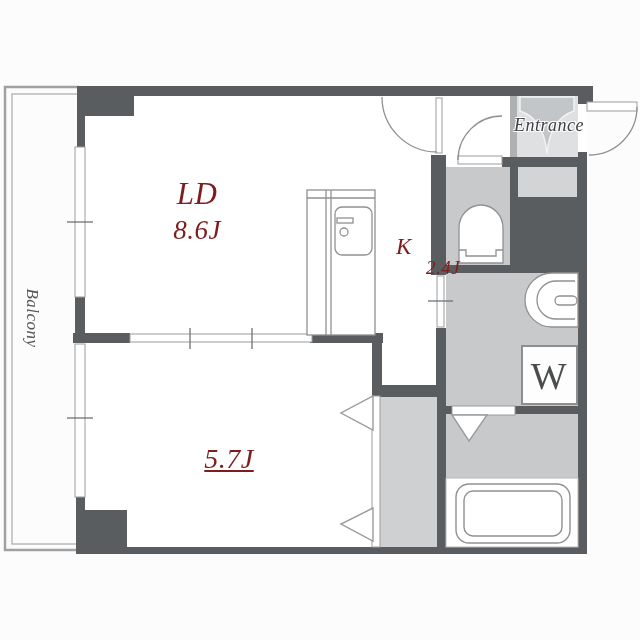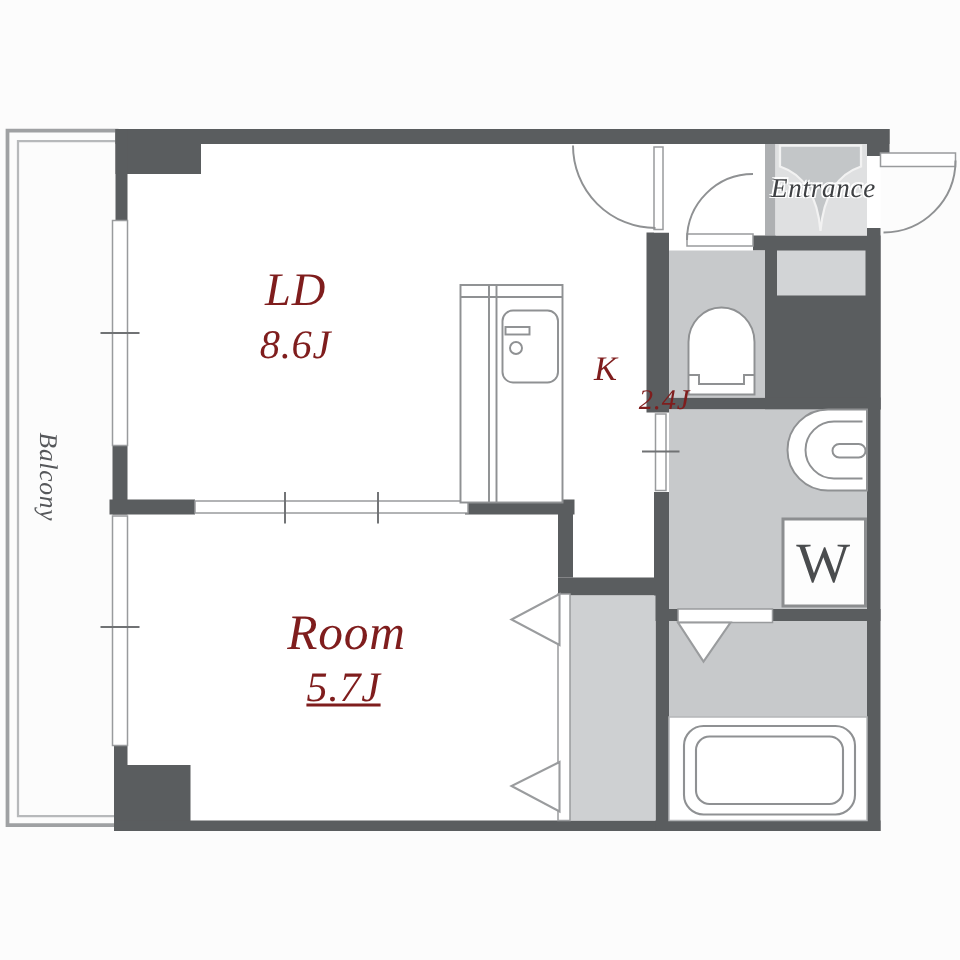--- a/index.html
+++ b/index.html
@@ -134,20 +134,19 @@
 
     <g fill="#ffffff" stroke="#9a9c9e" stroke-width="1.4">
       <polygon points="373,396 373,430 341,413"></polygon>
       <polygon points="373,508 373,541 341,524"></polygon>
       <polygon points="452,415 487,415 469,441"></polygon>
     </g>
   </svg>
 
   <div class="lbl lbl-ld" style="left:197px;top:193px;">LD</div>
   <div class="lbl lbl-ld-area" style="left:197px;top:230px;">8.6J</div>
-  <div class="lbl lbl-room" style="left:231px;top:423px;">Room</div>
   <div class="lbl lbl-room-area" style="left:229px;top:459px;">5.7J</div>
   <div class="lbl lbl-k" style="left:404px;top:246px;">K</div>
   <div class="lbl lbl-k-area" style="left:407px;top:267px;margin-left:36px;">2.4J</div>
   <div class="lbl lbl-entrance" style="left:549px;top:125px;">Entrance</div>
   <div class="lbl lbl-balcony" style="left:32px;top:318px;">Balcony</div>
   <div class="lbl lbl-w" style="left:549px;top:376px;">W</div>
 </div>
 
 </body></html>

